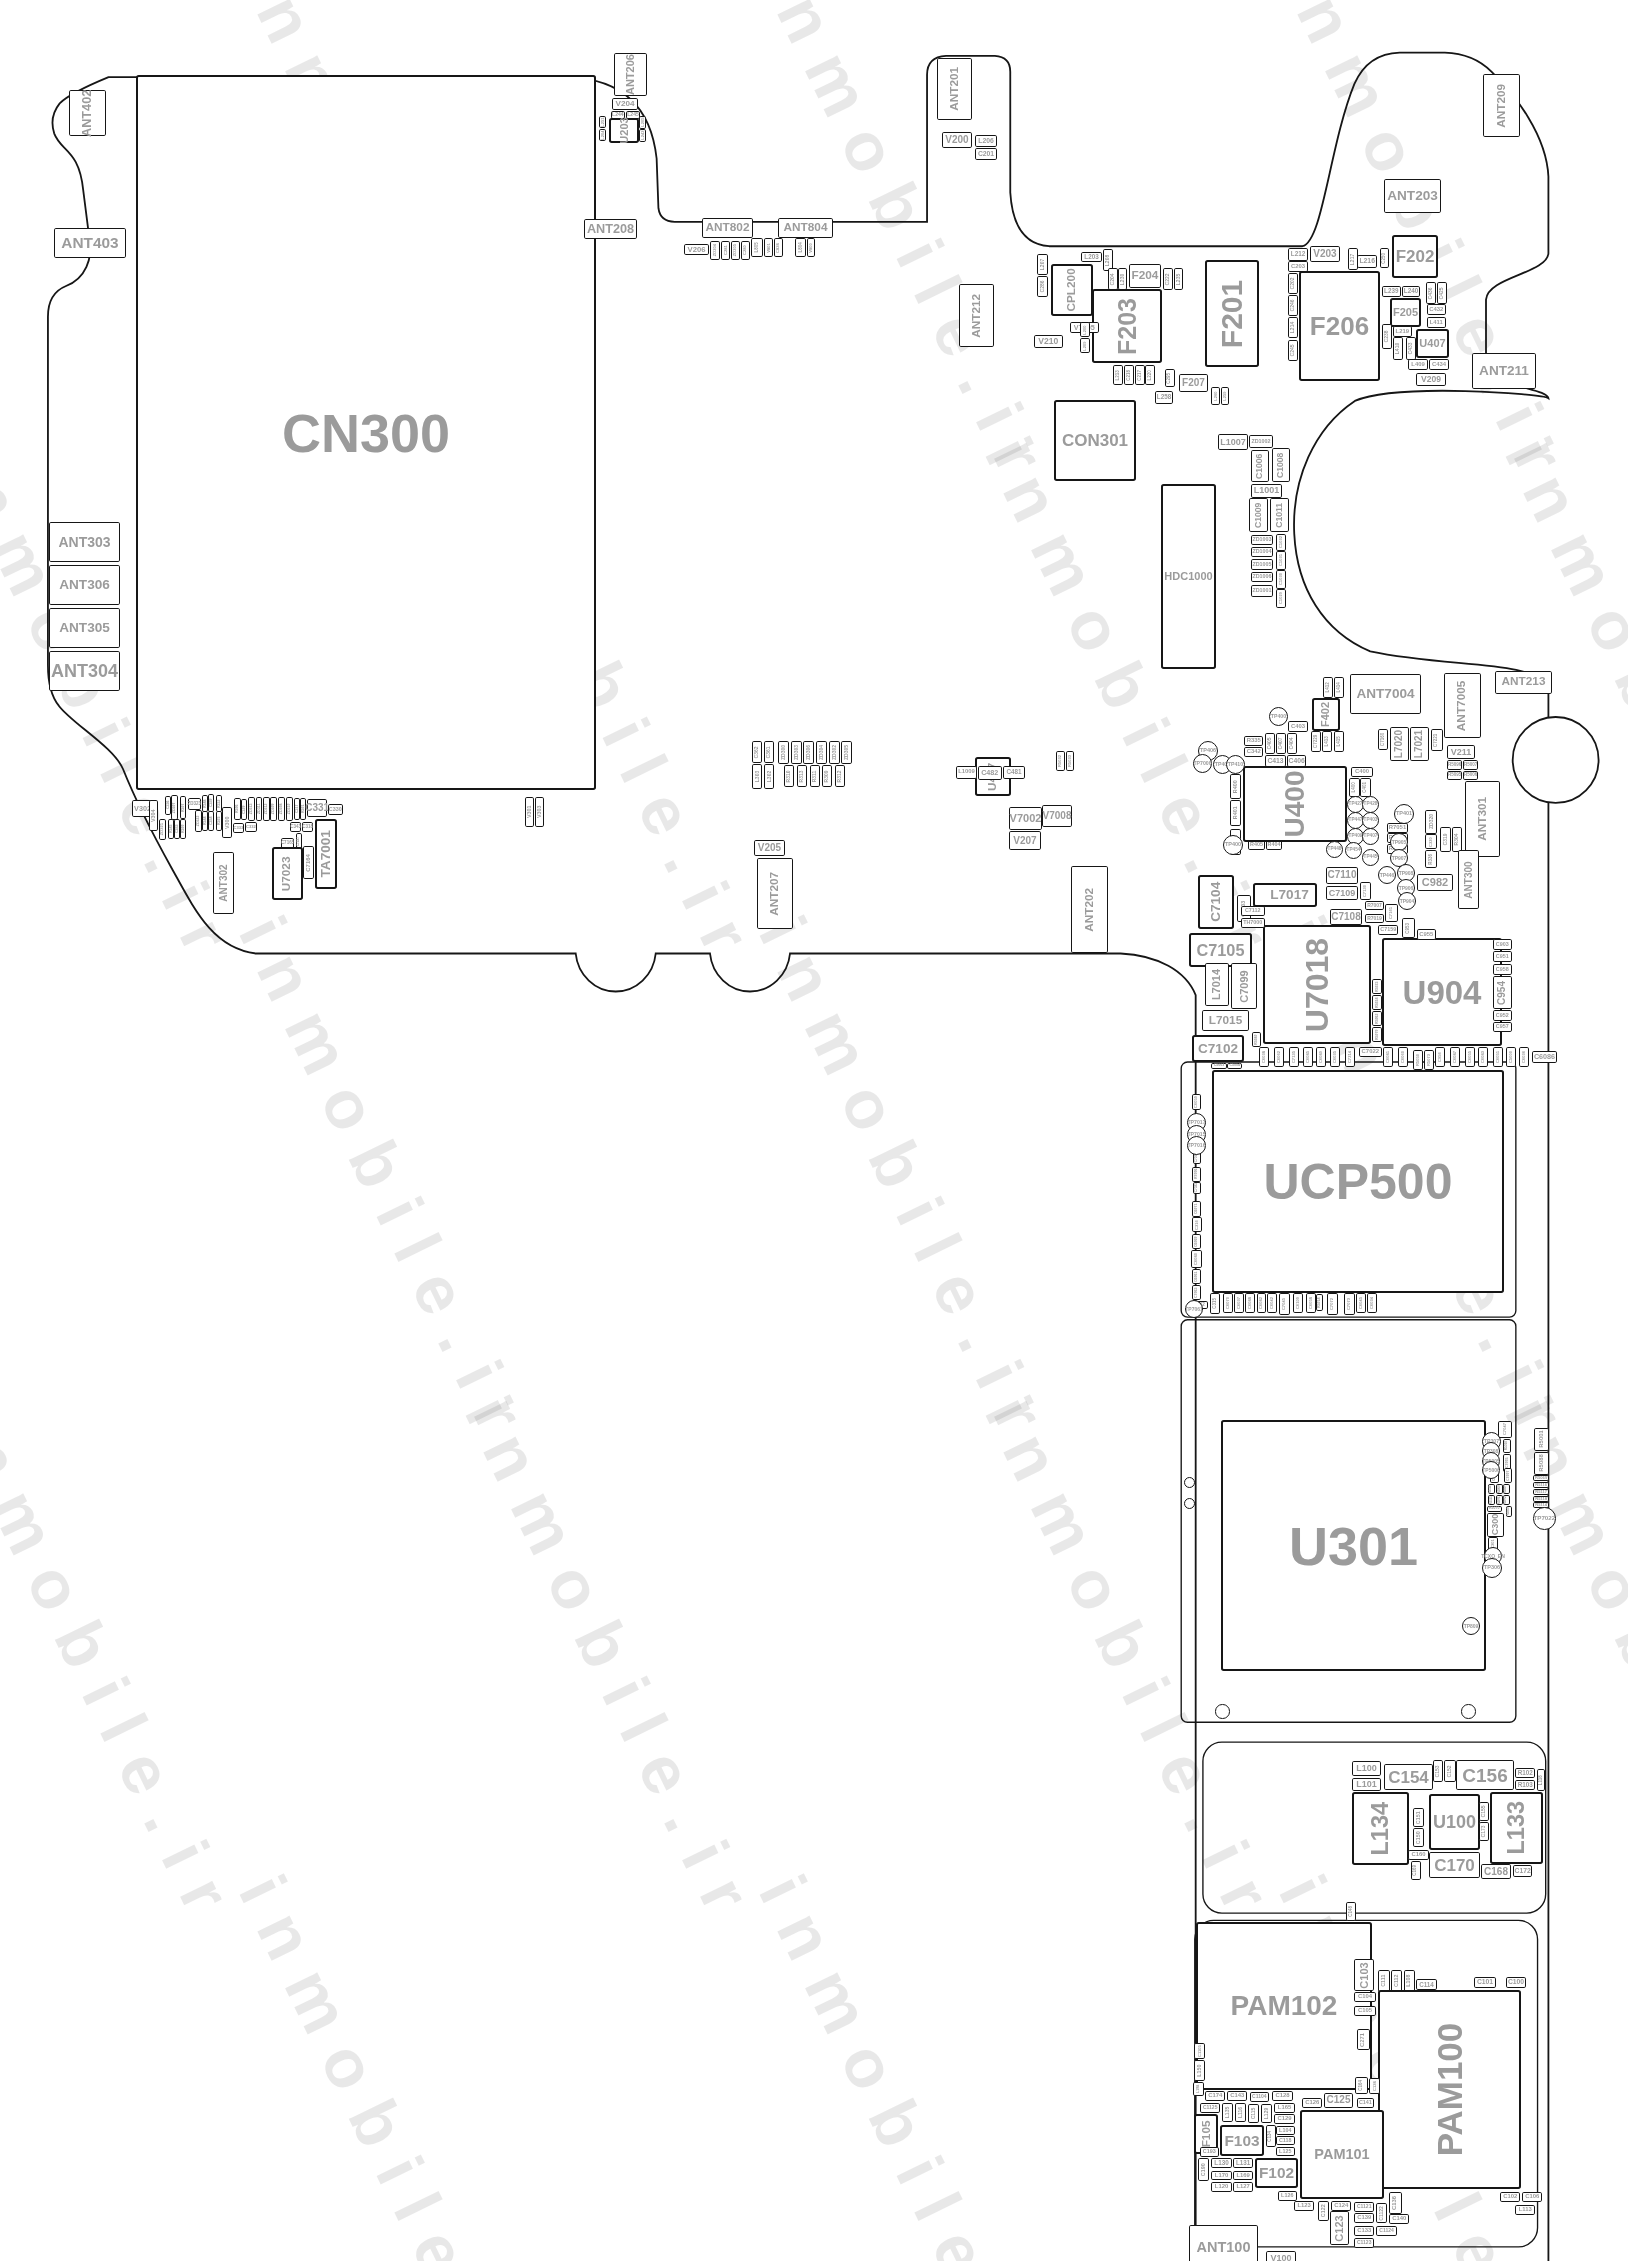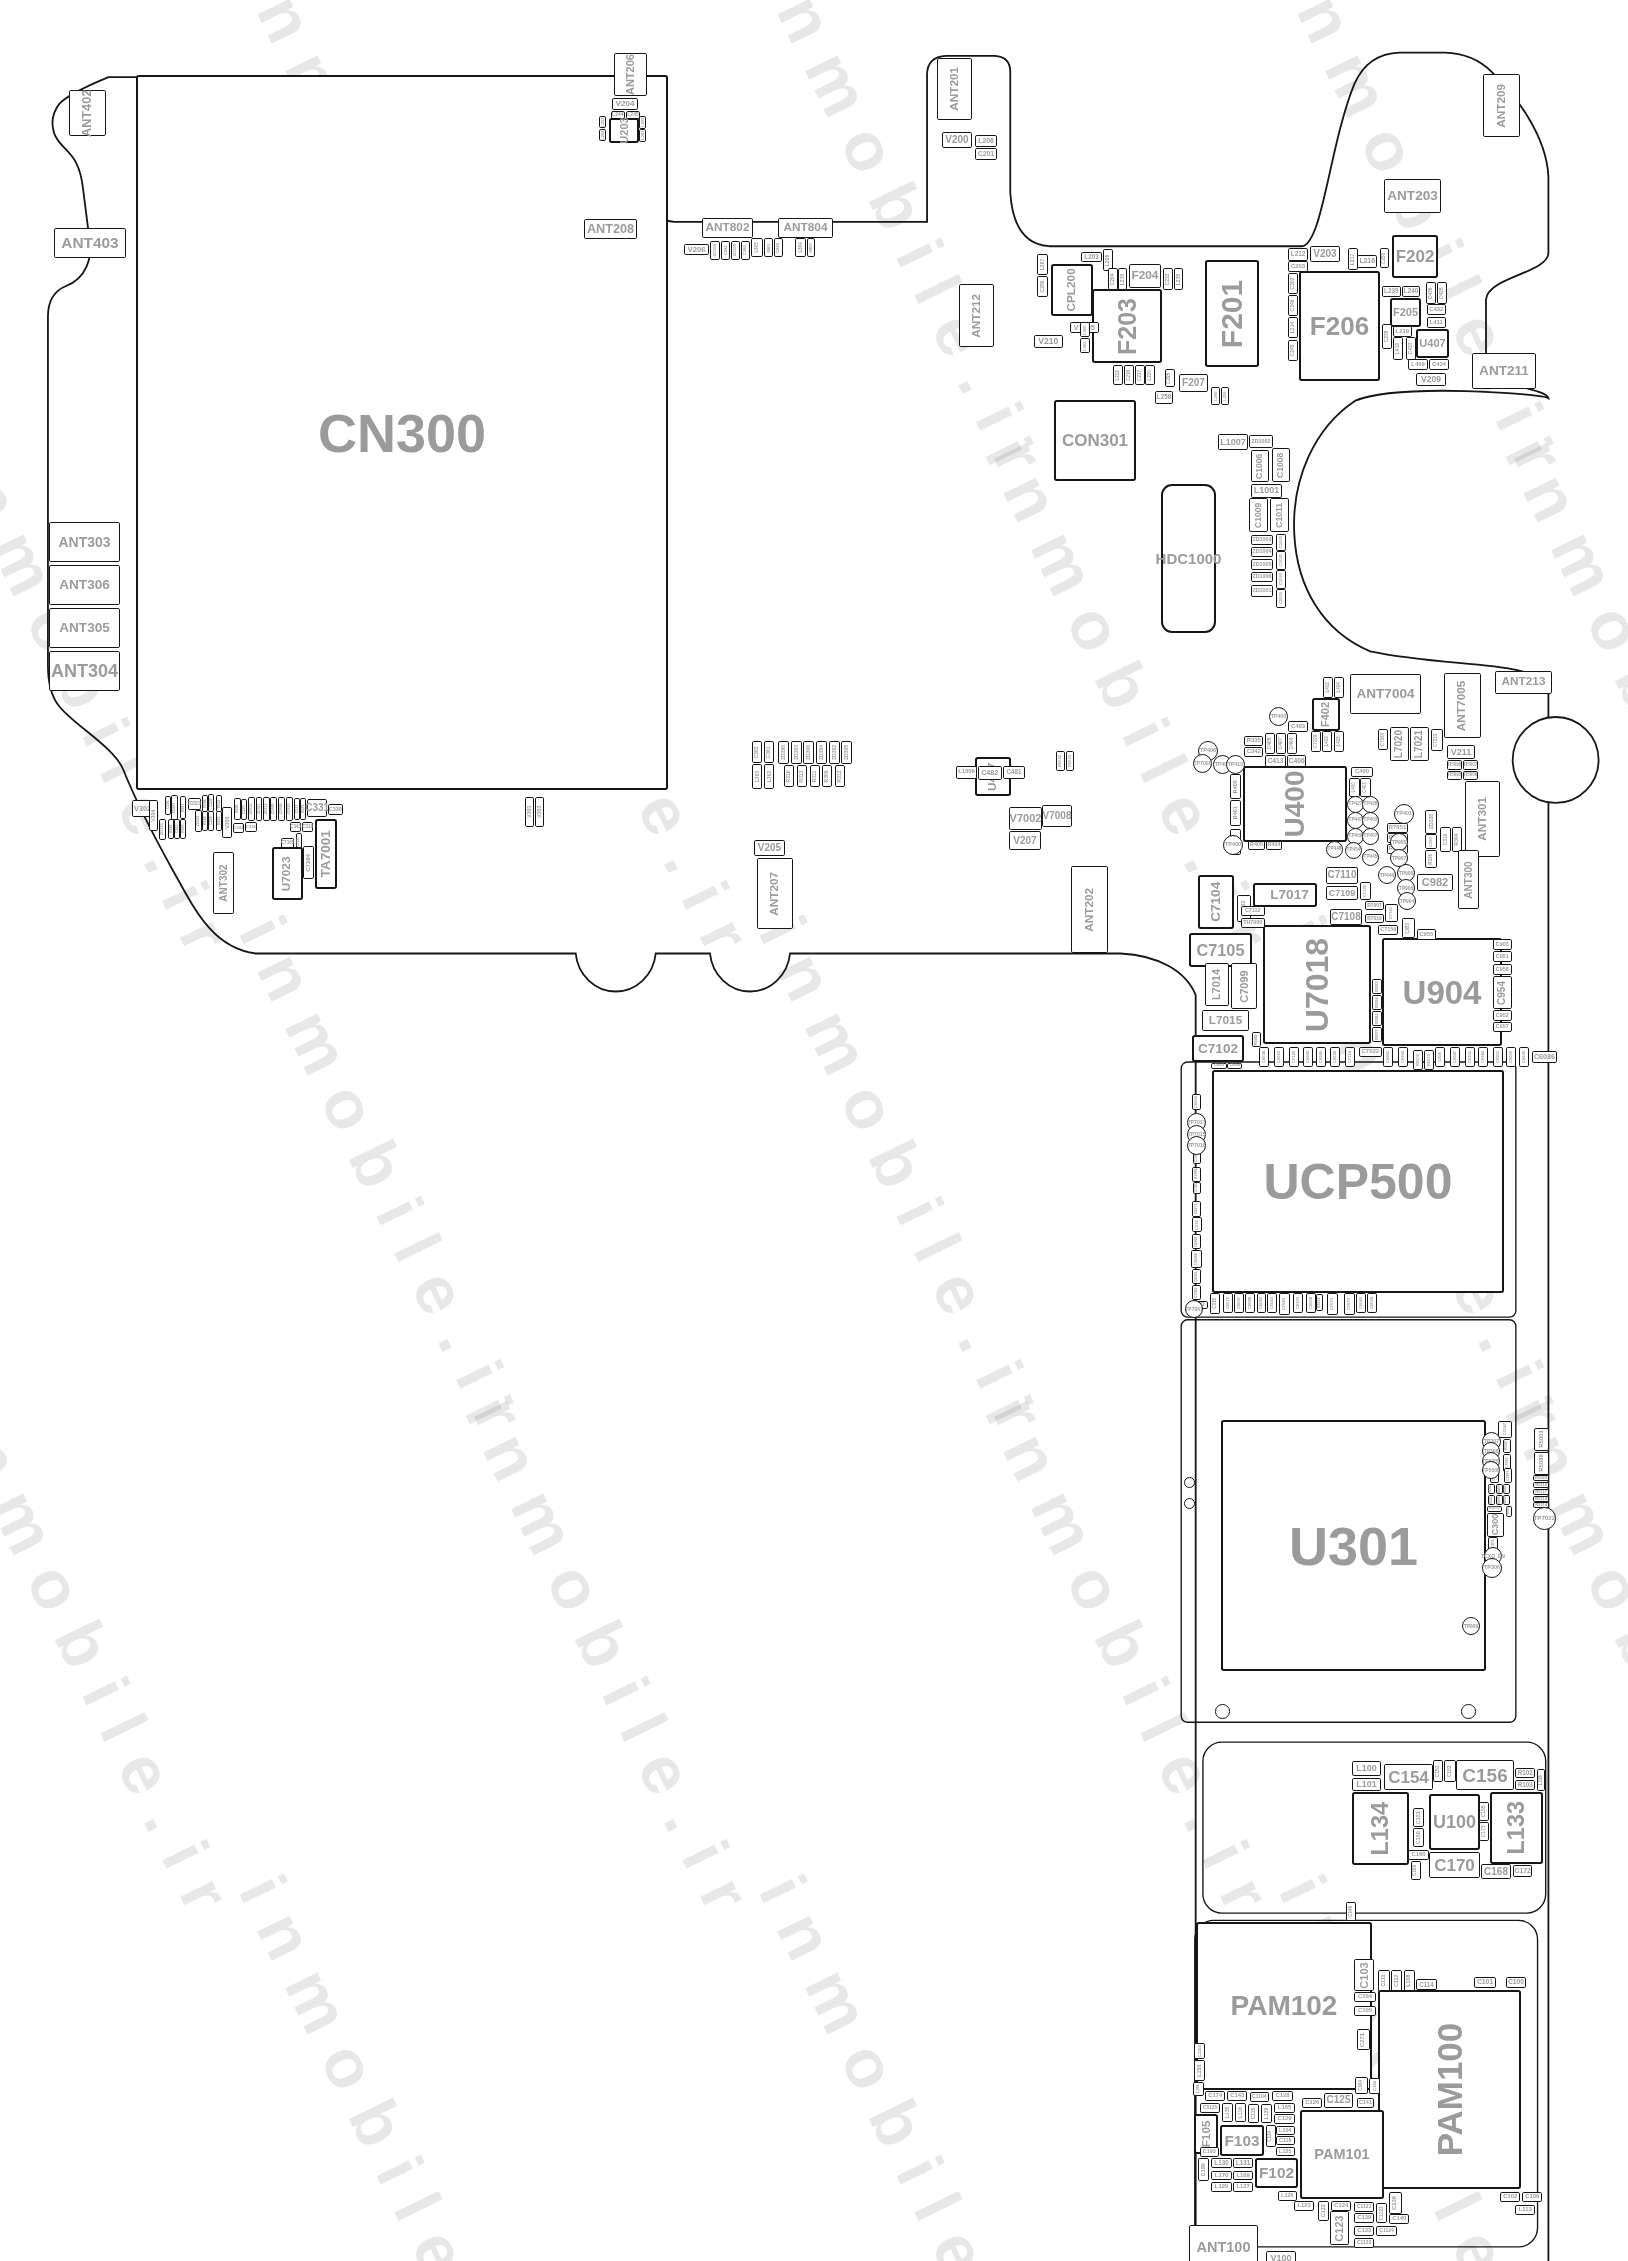--- a/index.html
+++ b/index.html
@@ -72,21 +72,21 @@
 
     <circle cx="3440" cy="1680" r="95" fill="#fff" stroke="#161616" stroke-width="4"></circle>
 
     <rect x="2612" y="2348" width="740" height="564" rx="14" fill="none" stroke="#161616" stroke-width="3"></rect>
     <rect x="2612" y="2918" width="740" height="890" rx="14" fill="none" stroke="#161616" stroke-width="3"></rect>
     <rect x="2660" y="3852" width="758" height="378" rx="42" fill="none" stroke="#161616" stroke-width="3"></rect>
     <rect x="2642" y="4246" width="758" height="722" rx="42" fill="none" stroke="#161616" stroke-width="3"></rect>
   </svg>
 
   <div id="components">
-      <div class="comp h chip" style="left: 136px; top: 75px; width: 532px; height: 715px; font-size: 54px;">
+      <div class="comp h chip" style="left: 136px; top: 75px; width: 460px; height: 715px; font-size: 54px;">
         <span>CN300</span>
       </div>
       <div class="comp v" style="left: 69px; top: 90px; width: 37px; height: 46px; font-size: 12.7px;">
         <span>ANT402</span>
       </div>
       <div class="comp h" style="left: 54px; top: 228px; width: 72px; height: 30px; font-size: 15.4px;">
         <span>ANT403</span>
       </div>
       <div class="comp h" style="left: 49px; top: 522px; width: 71px; height: 40px; font-size: 14px;">
         <span>ANT303</span>
@@ -342,21 +342,21 @@
       </div>
       <div class="comp h" style="left: 1416px; top: 373px; width: 30px; height: 12.7px; font-size: 8.6px;">
         <span>V209</span>
       </div>
       <div class="comp h" style="left: 1472px; top: 353px; width: 64px; height: 36px; font-size: 13.6px;">
         <span>ANT211</span>
       </div>
       <div class="comp h chip" style="left: 1054px; top: 400px; width: 82px; height: 81px; font-size: 17px;">
         <span>CON301</span>
       </div>
-      <div class="comp h chip" style="left: 1161px; top: 484px; width: 55px; height: 149px; font-size: 15px; border-radius: 11px;">
+      <div class="comp h chip" style="left: 1161px; top: 484px; width: 55px; height: 185px; font-size: 11px;">
         <span>HDC1000</span>
       </div>
       <div class="comp h" style="left: 1218px; top: 434px; width: 30px; height: 16px; font-size: 9px;">
         <span>L1007</span>
       </div>
       <div class="comp h" style="left: 1249px; top: 435px; width: 24px; height: 12.7px; font-size: 5.4px;">
         <span>ZD1002</span>
       </div>
       <div class="comp v" style="left: 1251px; top: 450px; width: 17.6px; height: 32px; font-size: 8.6px;">
         <span>C1006</span>

